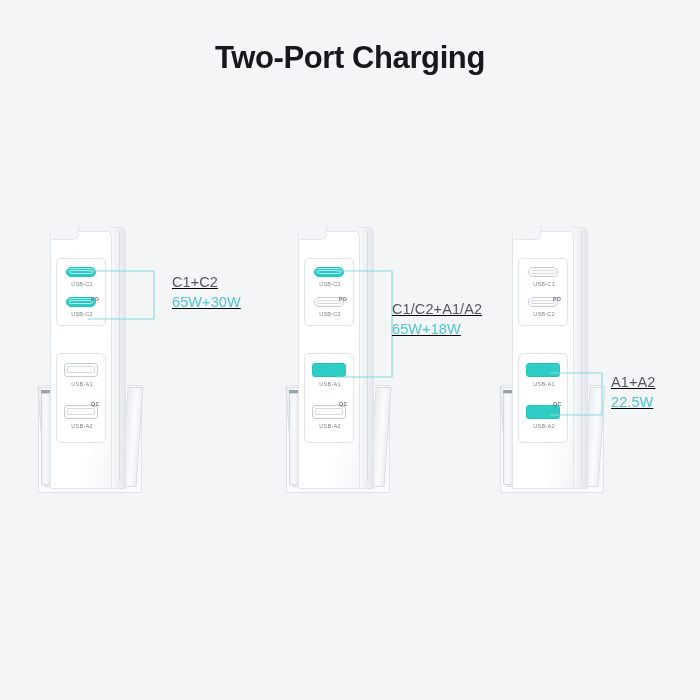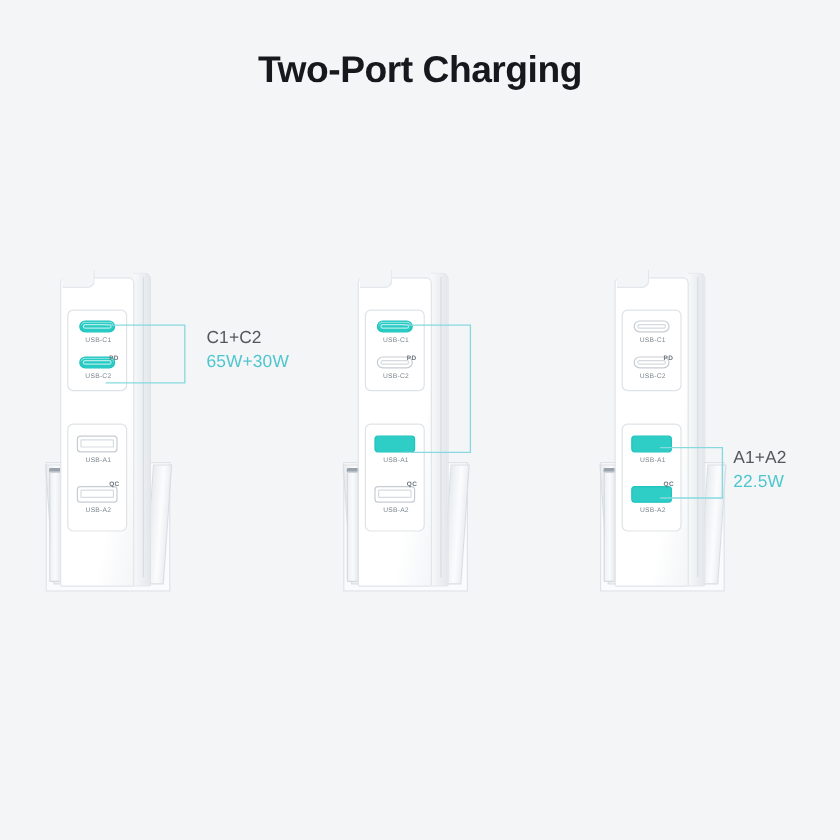--- a/index.html
+++ b/index.html
@@ -246,20 +246,21 @@
     left: 0;
     top: 0;
     width: 210px;
     height: 280px;
     overflow: visible;
     pointer-events: none;
   }
   .callout-text {
     position: absolute;
     white-space: nowrap;
+    text-decoration: underline;
   }
   .callout-ports {
     font-size: 14.5px;
     color: #54585d;
     letter-spacing: .1px;
     line-height: 1.35;
     font-family: "Liberation Sans", sans-serif;
   }
   .callout-watt {
     font-size: 14.5px;
@@ -385,20 +386,24 @@
       </div>
 
       <div class="mode-mark mode-pd">PD</div>
       <div class="mode-mark mode-qc">QC</div>
     </div>
 
     <svg class="callout-lines" viewBox="0 0 210 280">
       <polyline points="66,46 122,46 122,152 66,152" fill="none" stroke="#86d9de" stroke-width="1.1"></polyline>
     </svg>
 
+    <div class="callout-text ct-2">
+      <div class="callout-ports">C1/C2+A1/A2</div>
+      <div class="callout-watt">65W+18W</div>
+    </div>
   </div>
 
   <div class="charger-group g3">
 
     <div class="device">
       <div class="stand-plate"></div>
       <div class="stand-wing left"></div>
       <div class="stand-wing right"></div>
       <div class="prong-cap"></div>
       <div class="prong"></div>

